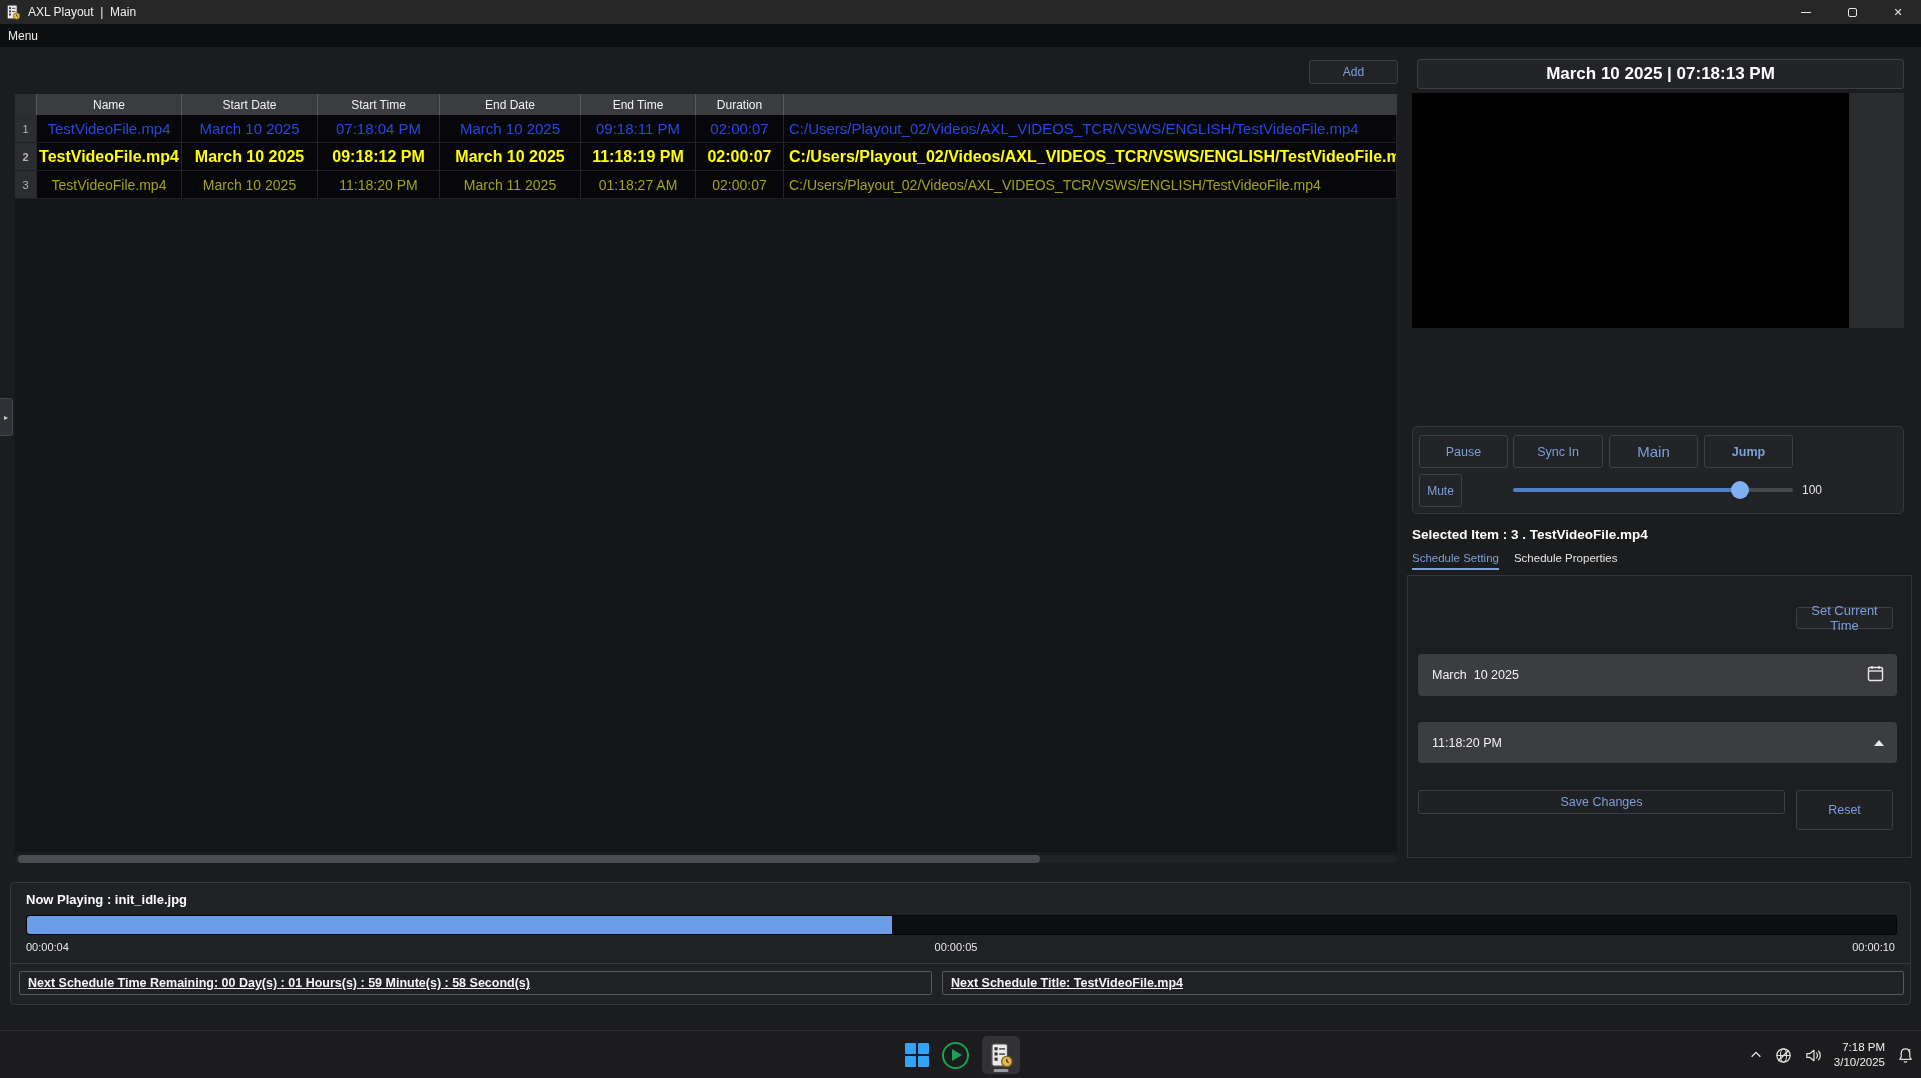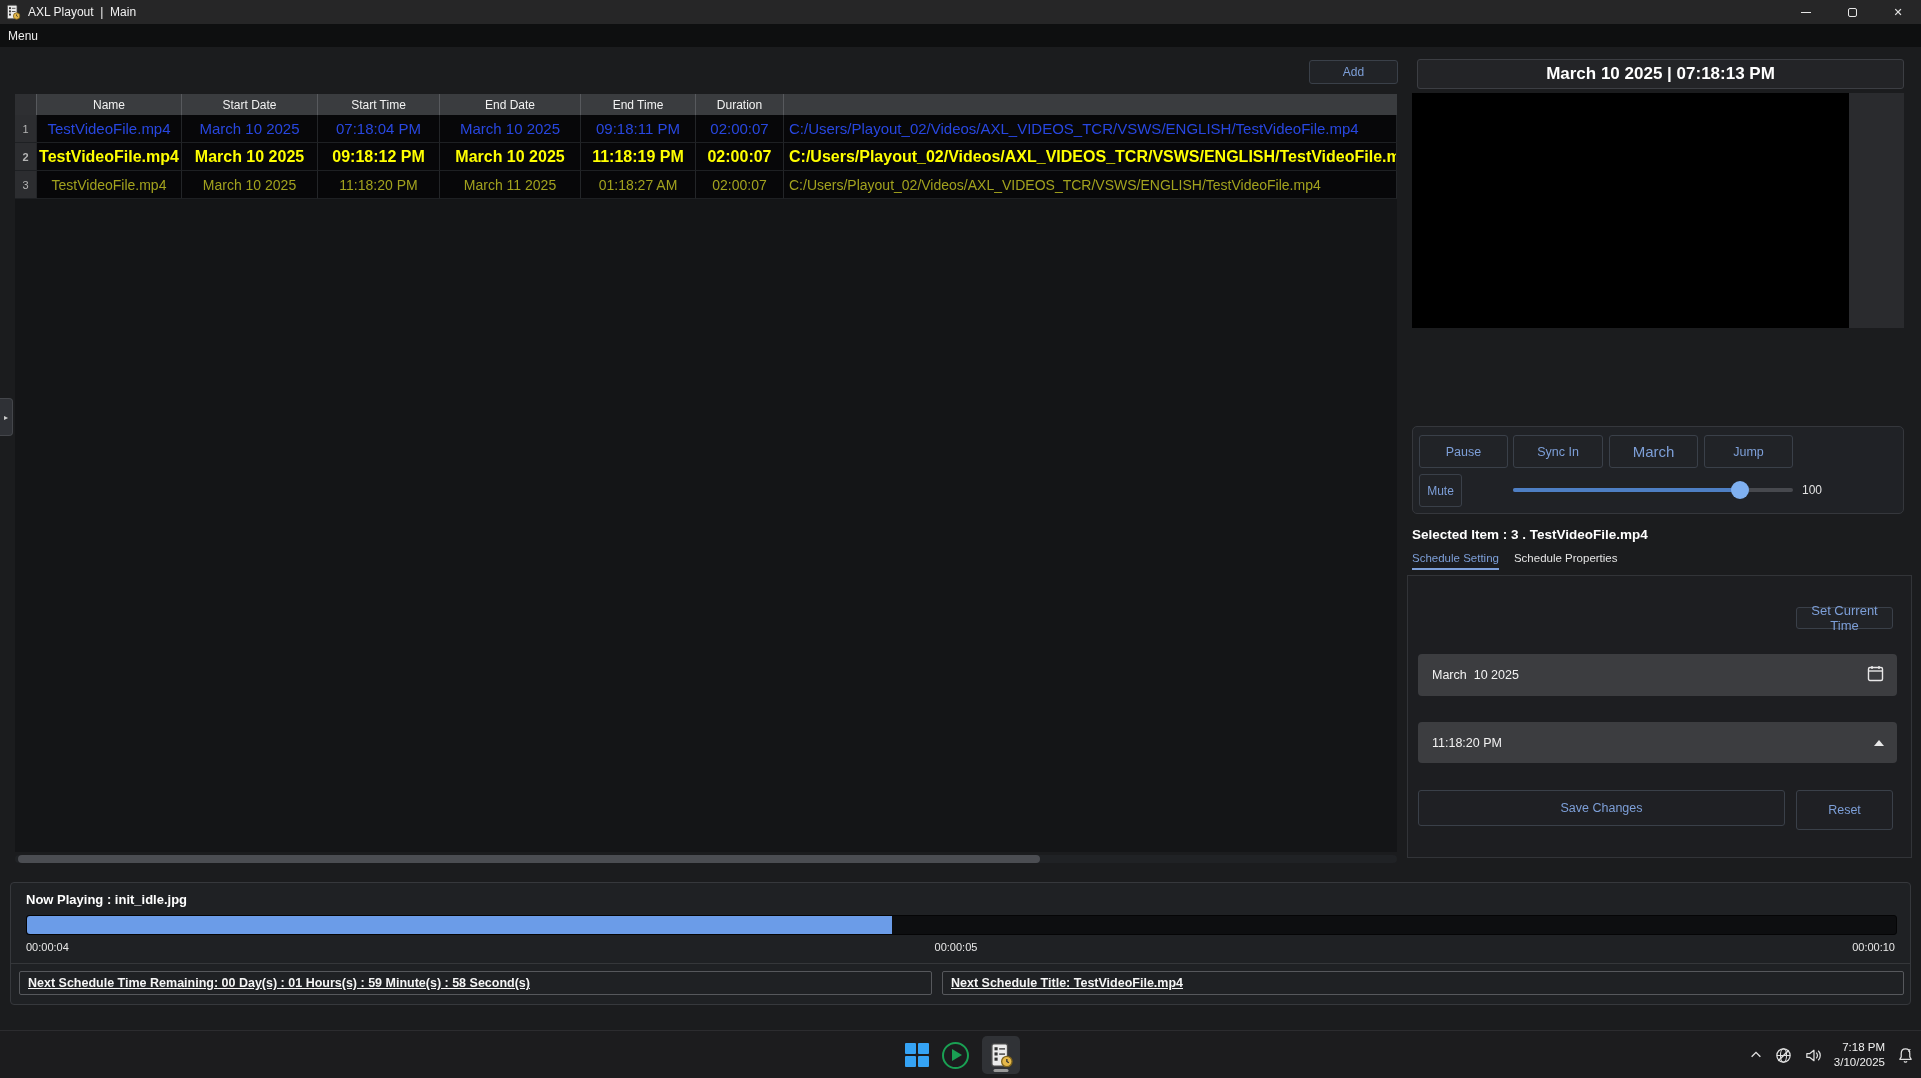--- a/index.html
+++ b/index.html
@@ -65,21 +65,21 @@
   .tab { padding-bottom:4px; color:#e4e4e4; }
   .tab.active { color:var(--accent); border-bottom:2px solid var(--accent); }
   .tab-panel { left:1407px; top:575px; width:505px; height:283px; border:1px solid #323438; background:#1d1e21; }
 
   .sct-btn { left:1796px; top:607px; width:97px; height:22px; font-size:13px; }
   .field { background:#3c3d40; border-radius:4px; display:flex; align-items:center; font-size:12.5px; color:#f2f2f2; padding-left:14px; }
   .date-field { left:1418px; top:654px; width:479px; height:42px; }
   .time-field { left:1418px; top:722px; width:479px; height:41px; }
   .field .icon-right { position:absolute; right:13px; }
   .up-arrow { width:0; height:0; border-left:5px solid transparent; border-right:5px solid transparent; border-bottom:6px solid #e8e8e8; }
-  .save-btn { left:1418px; top:790px; width:367px; height:36px; font-size:12.5px; background:#1f2024; }
+  .save-btn { left:1418px; top:790px; width:367px; height:24px; font-size:12.5px; background:#1f2024; }
   .reset-btn { left:1796px; top:790px; width:97px; height:40px; font-size:12.5px; background:#1f2024; }
 
   
   .bottom-panel { left:10px; top:882px; width:1901px; height:123px; background:#1f2124; border:1px solid #36383c; border-radius:4px; }
   .np-label { position:absolute; left:15px; top:9px; font-size:13px; font-weight:bold; color:#fff; }
   .pbar { position:absolute; left:15px; top:32px; width:1871px; height:20px; background:#0d0e10; border:1px solid #050506; border-radius:3px; }
   .pbar .pfill { position:absolute; left:0; top:0; height:100%; background:var(--progress); border-radius:3px 0 0 3px; }
   .ptime { position:absolute; top:58px; font-size:11px; color:#e8e8e8; }
   .bp-divider { position:absolute; left:0; top:80px; width:100%; border-top:1px solid #35373a; }
   .next-box { position:absolute; top:88px; height:24px; border:1px solid #56585c; border-radius:2px; display:flex; align-items:center; padding-left:8px; font-size:12.5px; font-weight:bold; color:#f5f5f5; white-space:nowrap; overflow:hidden;text-decoration:underline; }
@@ -186,22 +186,22 @@
     <div class="thumb"></div>
   </div>
 
   <div class="abs video-wrap">
     <div class="video-black"></div>
   </div>
 
   <div class="abs controls-box">
     <button class="btn ctl-btn" style="left:6px; width:89px;">Pause</button>
     <button class="btn ctl-btn" style="left:100px; width:90px;">Sync In</button>
-    <button class="btn ctl-btn" style="left:196px; width:89px; font-size:15px;">March</button>
-    <button class="btn ctl-btn" style="left:291px; width:89px;">Jump</button>
+    <button class="btn ctl-btn" style="left:196px; width:89px; font-size:15px;">Main</button>
+    <button class="btn ctl-btn" style="left:291px; width:89px;font-weight:bold;">Jump</button>
     <button class="btn mute-btn">Mute</button>
     <div class="slider">
       <div class="track"></div>
       <div class="fill" style="width: 81%;"></div>
       <div class="thumb" style="left: 81%;"></div>
     </div>
     <div class="vol-label">100</div>
   </div>
 
   <div class="abs selected-item">Selected Item : 3 . TestVideoFile.mp4</div>

